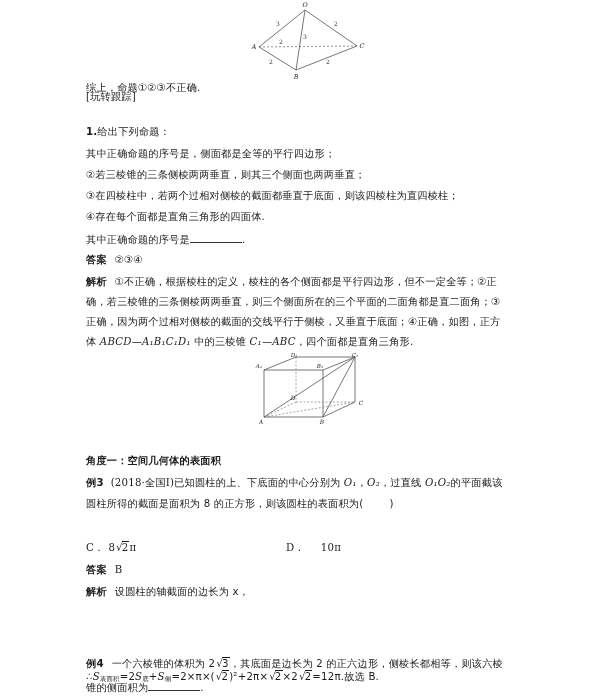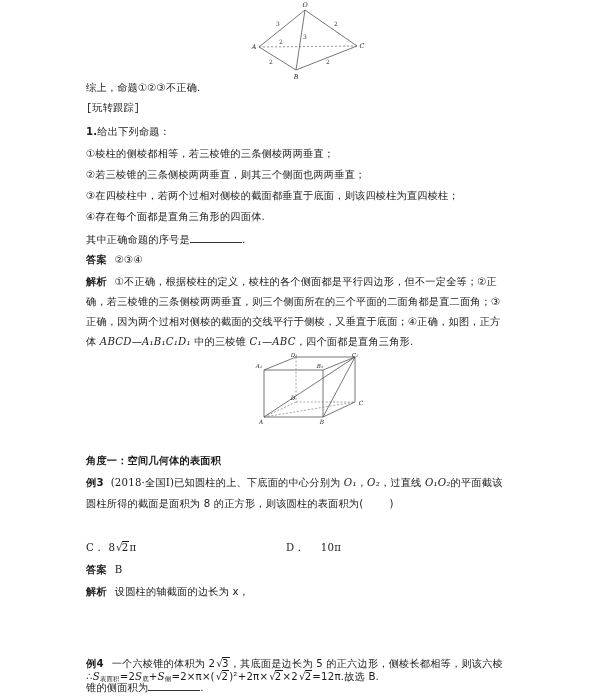--- a/index.html
+++ b/index.html
@@ -113,32 +113,32 @@
       <text x="33" y="44" font-size="6" text-anchor="middle" font-family="DejaVu Serif, serif" fill="#333">2</text>
       <text x="23" y="64" font-size="6" text-anchor="middle" font-family="DejaVu Serif, serif" fill="#333">2</text>
       <text x="80" y="64" font-size="6" text-anchor="middle" font-family="DejaVu Serif, serif" fill="#333">2</text>
     </svg>
   </div>
 
   <div class="body-text" style="top:83px;">
     <div class="line">综上，命题①②③不正确.</div>
   </div>
 
-  <div class="body-text" style="top:104px;font-family:Liberation Mono, monospace;">
+  <div class="body-text" style="top:92px;">
     <div class="line">[玩转跟踪]</div>
   </div>
 
   <div class="body-text" style="top:127px;">
     <div class="line">
       <span class="lbl">1.</span><span>给出下列命题：</span>
     </div>
   </div>
 
   <div class="body-text" style="top:149px;">
-    <div class="line">①棱柱的侧棱都相等，若三棱锥的三条侧棱两两垂直；</div>
+    <div class="line">其中正确命题的序号是，侧面都是全等的平行四边形；</div>
   </div>
   <div class="body-text" style="top:170px;">
     <div class="line">②若三棱锥的三条侧棱两两垂直，则其三个侧面也两两垂直；</div>
   </div>
   <div class="body-text" style="top:191px;">
     <div class="line">③在四棱柱中，若两个过相对侧棱的截面都垂直于底面，则该四棱柱为直四棱柱；</div>
   </div>
   <div class="body-text" style="top:212px;">
     <div class="line">④存在每个面都是直角三角形的四面体.</div>
   </div>
@@ -256,21 +256,21 @@
 
 
   <div class="body-text" style="top:629px;margin-top:43px;">
     <div class="line">
       <span>∴</span><span class="ital">S</span><span class="small-sub">表面积</span><span>=2</span><span class="ital">S</span><span class="small-sub">底</span><span>+</span><span class="ital">S</span><span class="small-sub">侧</span><span>=2×π×(</span><span class="rad"><span class="sq">√</span><span class="radicand">2</span></span><span>)²+2π×</span><span class="rad"><span class="sq">√</span><span class="radicand">2</span></span><span>×2</span><span class="rad"><span class="sq">√</span><span class="radicand">2</span></span><span>=12π.故选 B.</span>
     </div>
   </div>
 
   <div class="body-text" style="top:659px;">
     <div class="line">
-      <span class="lbl">例</span><span class="lbl" style="margin-right:8px;">4</span><span>一个六棱锥的体积为 2</span><span class="rad"><span class="sq">√</span><span class="radicand">3</span></span><span>，其底面是边长为 5 的正六边形，侧棱长都相等，则该六棱</span>
+      <span class="lbl">例</span><span class="lbl" style="margin-right:8px;">4</span><span>一个六棱锥的体积为 2</span><span class="rad"><span class="sq">√</span><span class="radicand">3</span></span><span>，其底面是边长为 2 的正六边形，侧棱长都相等，则该六棱</span>
     </div>
   </div>
   <div class="body-text" style="top:681px;">
     <div class="line">
       <span>锥的侧面积为</span><span class="blank"></span><span>.</span>
     </div>
   </div>
 
 </div>
 

